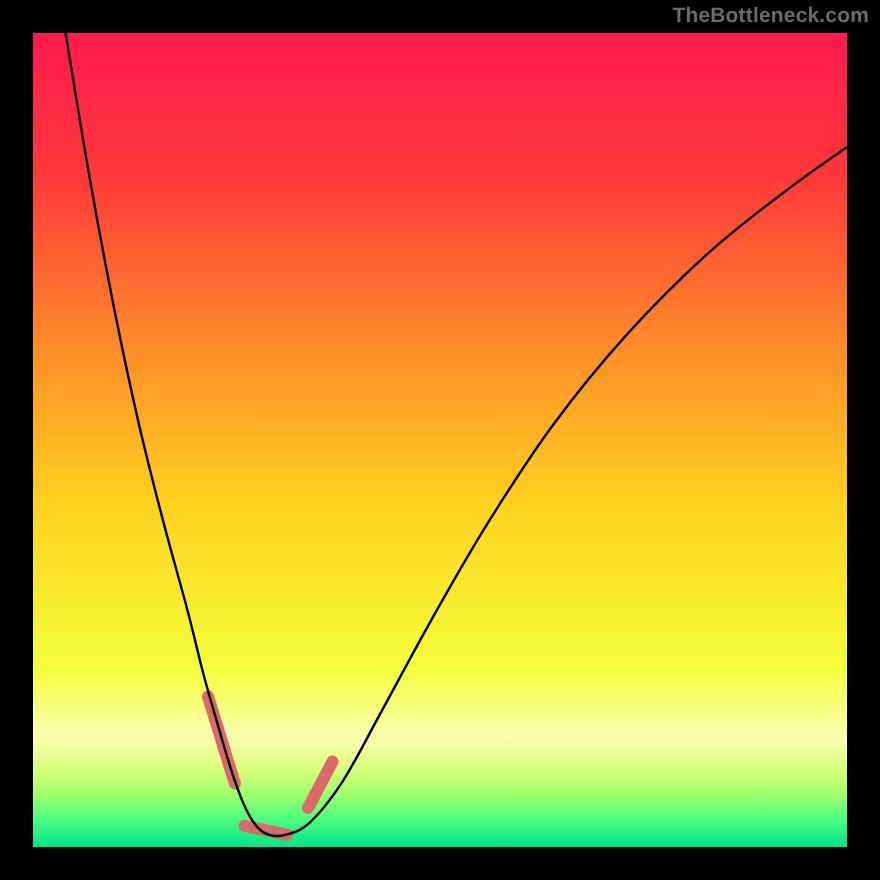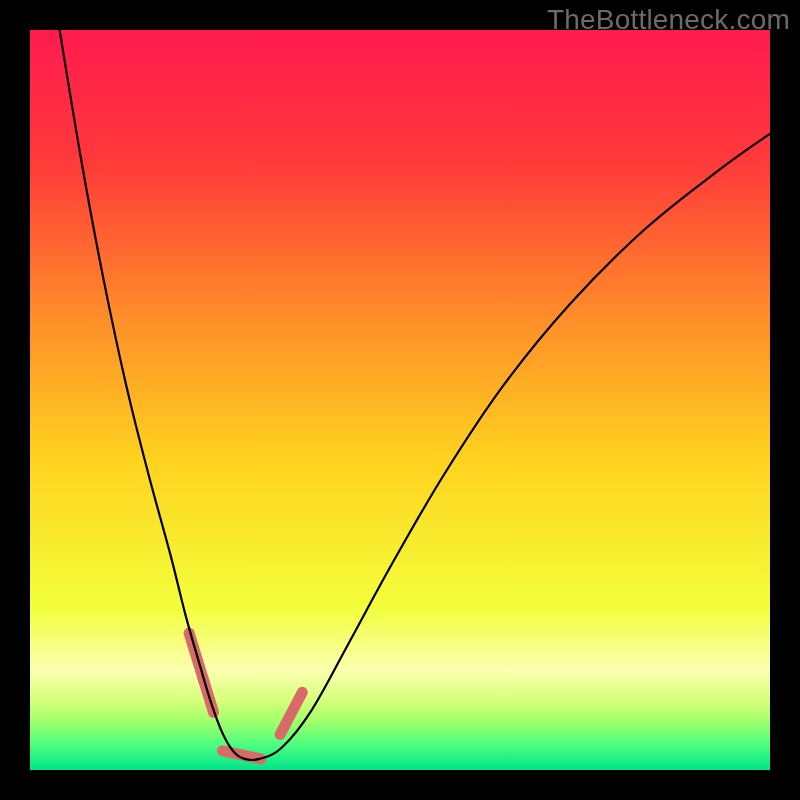--- a/index.html
+++ b/index.html
@@ -23,22 +23,22 @@
     left: 0;
     top: 0;
     width: 740px;
     height: 740px;
   }
   .watermark {
     position: absolute;
     top: 4px;
     right: 10px;
     font-family: Arial, Helvetica, sans-serif;
-    font-size: 28px;
-    font-weight: 400;
+    font-size: 19px;
+    font-weight: 700;
     color: #6b6b6b;
     letter-spacing: 0.2px;
   }
 </style>
 </head>
 <body>
 
 <div class="frame">
   <svg class="plot" viewBox="0 0 740 740">
     <defs>

